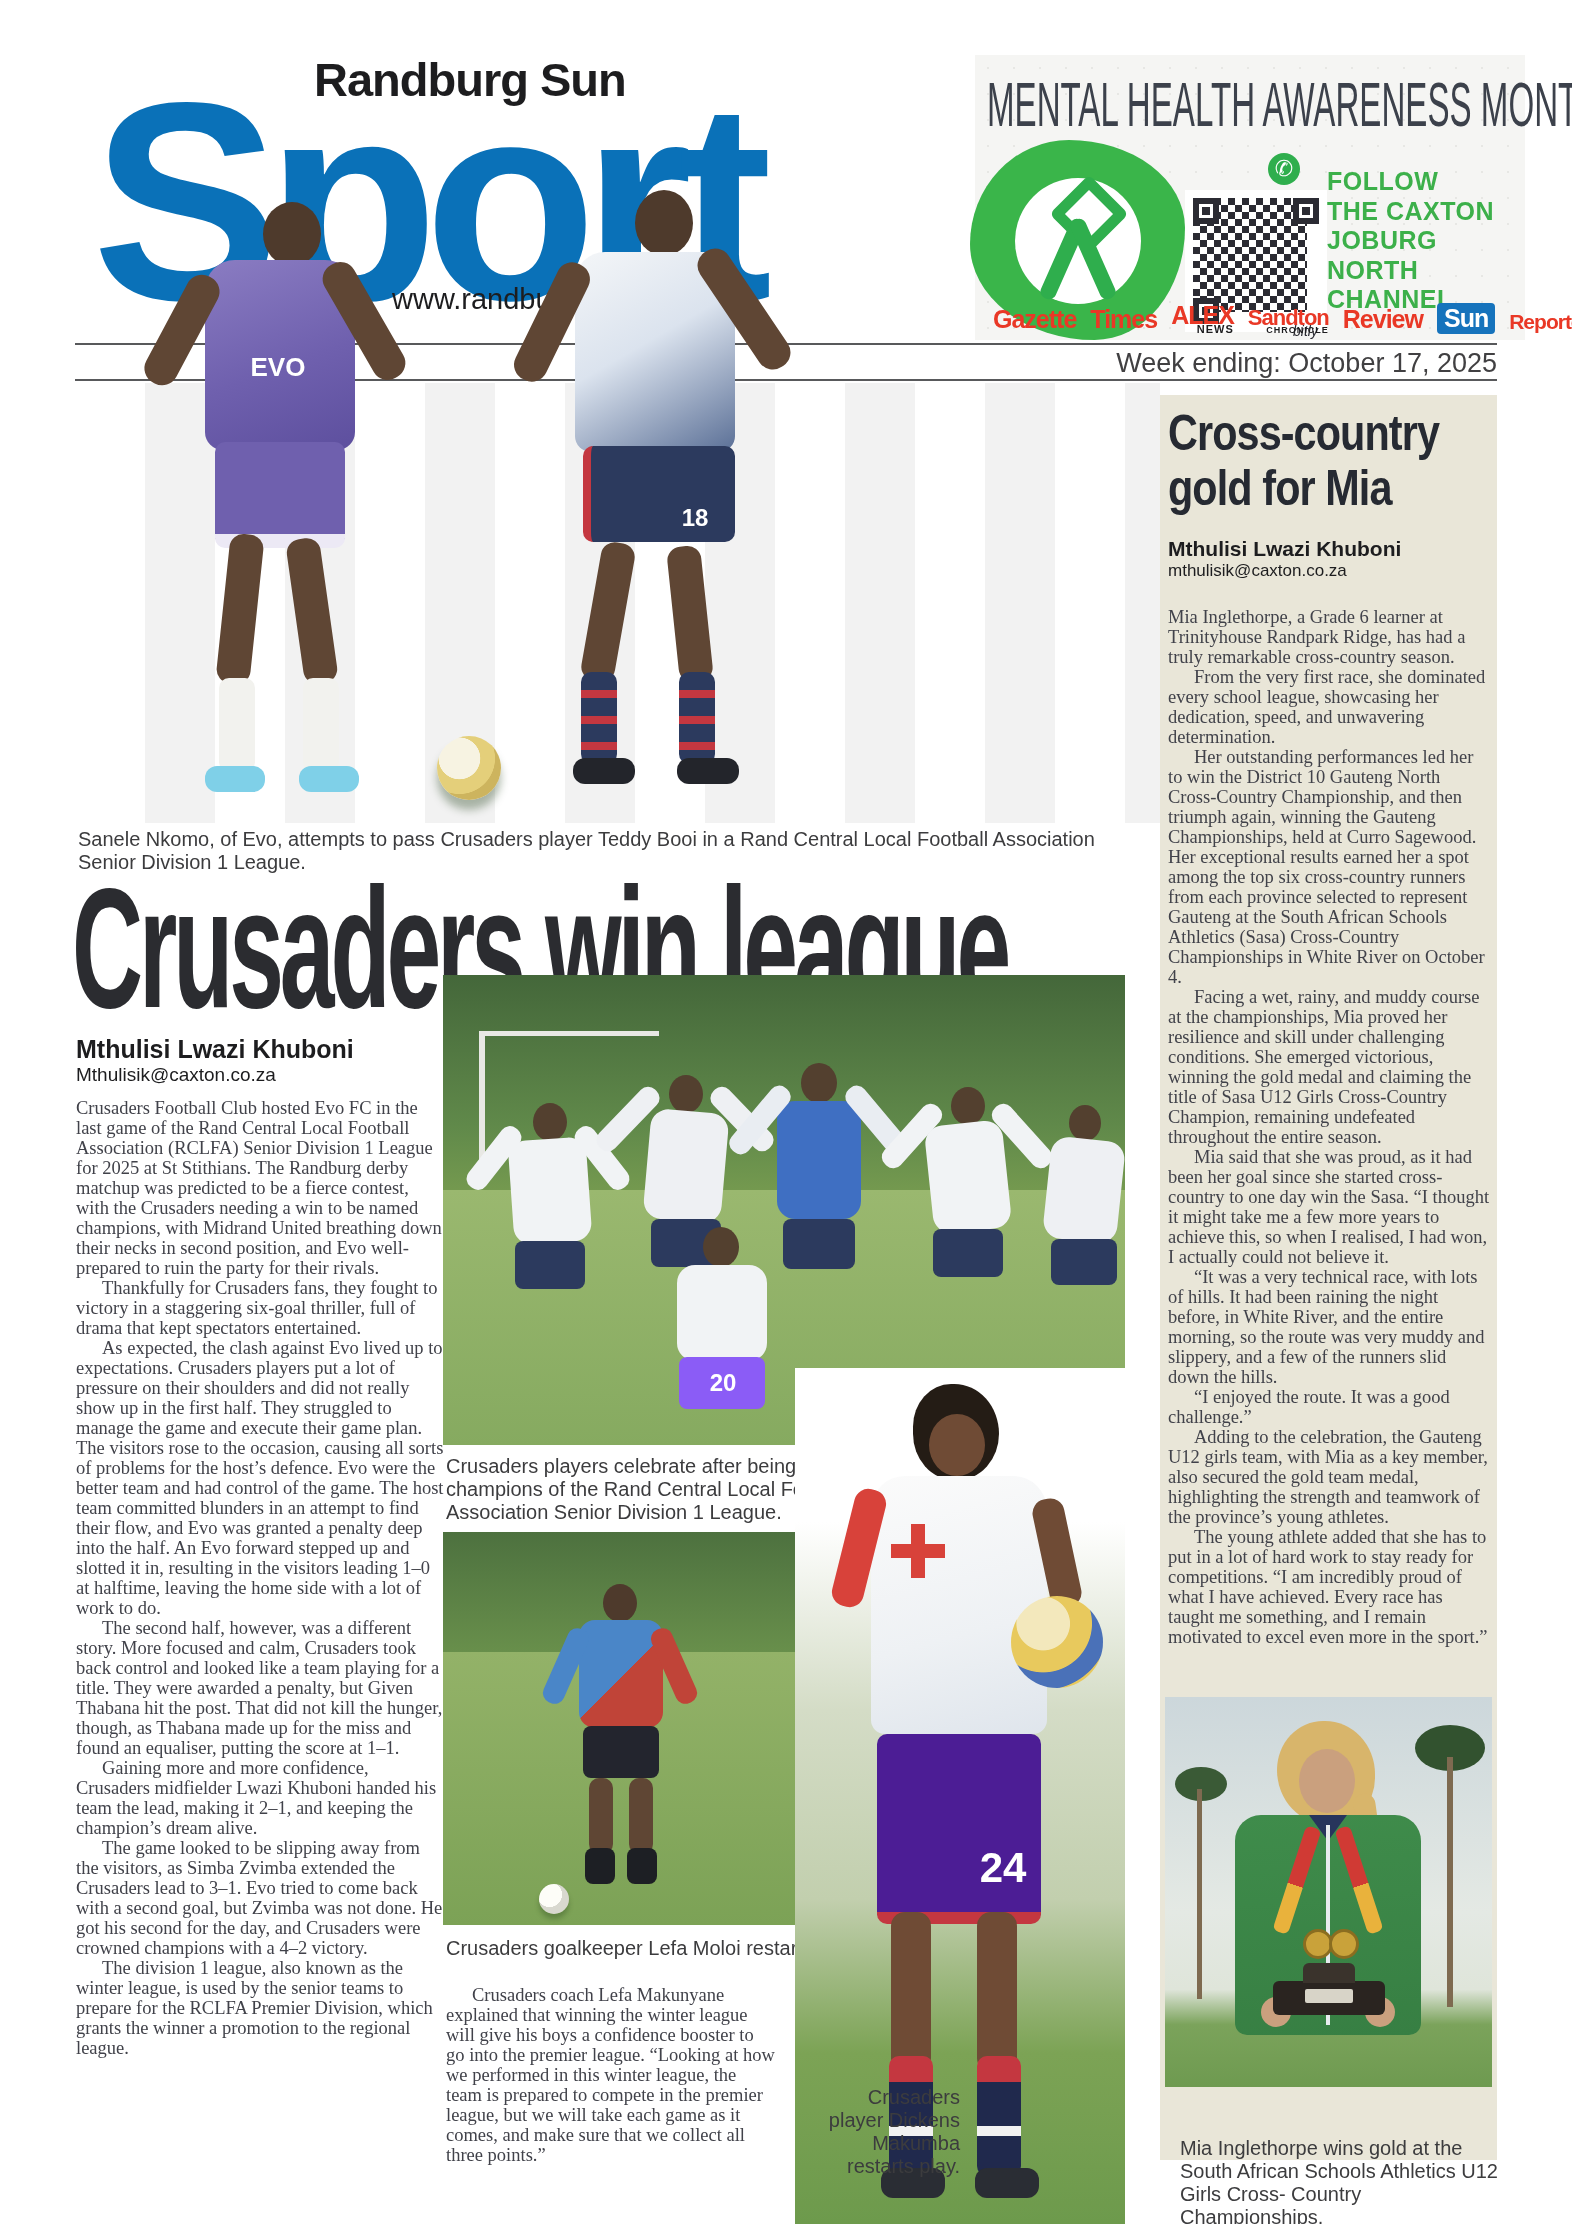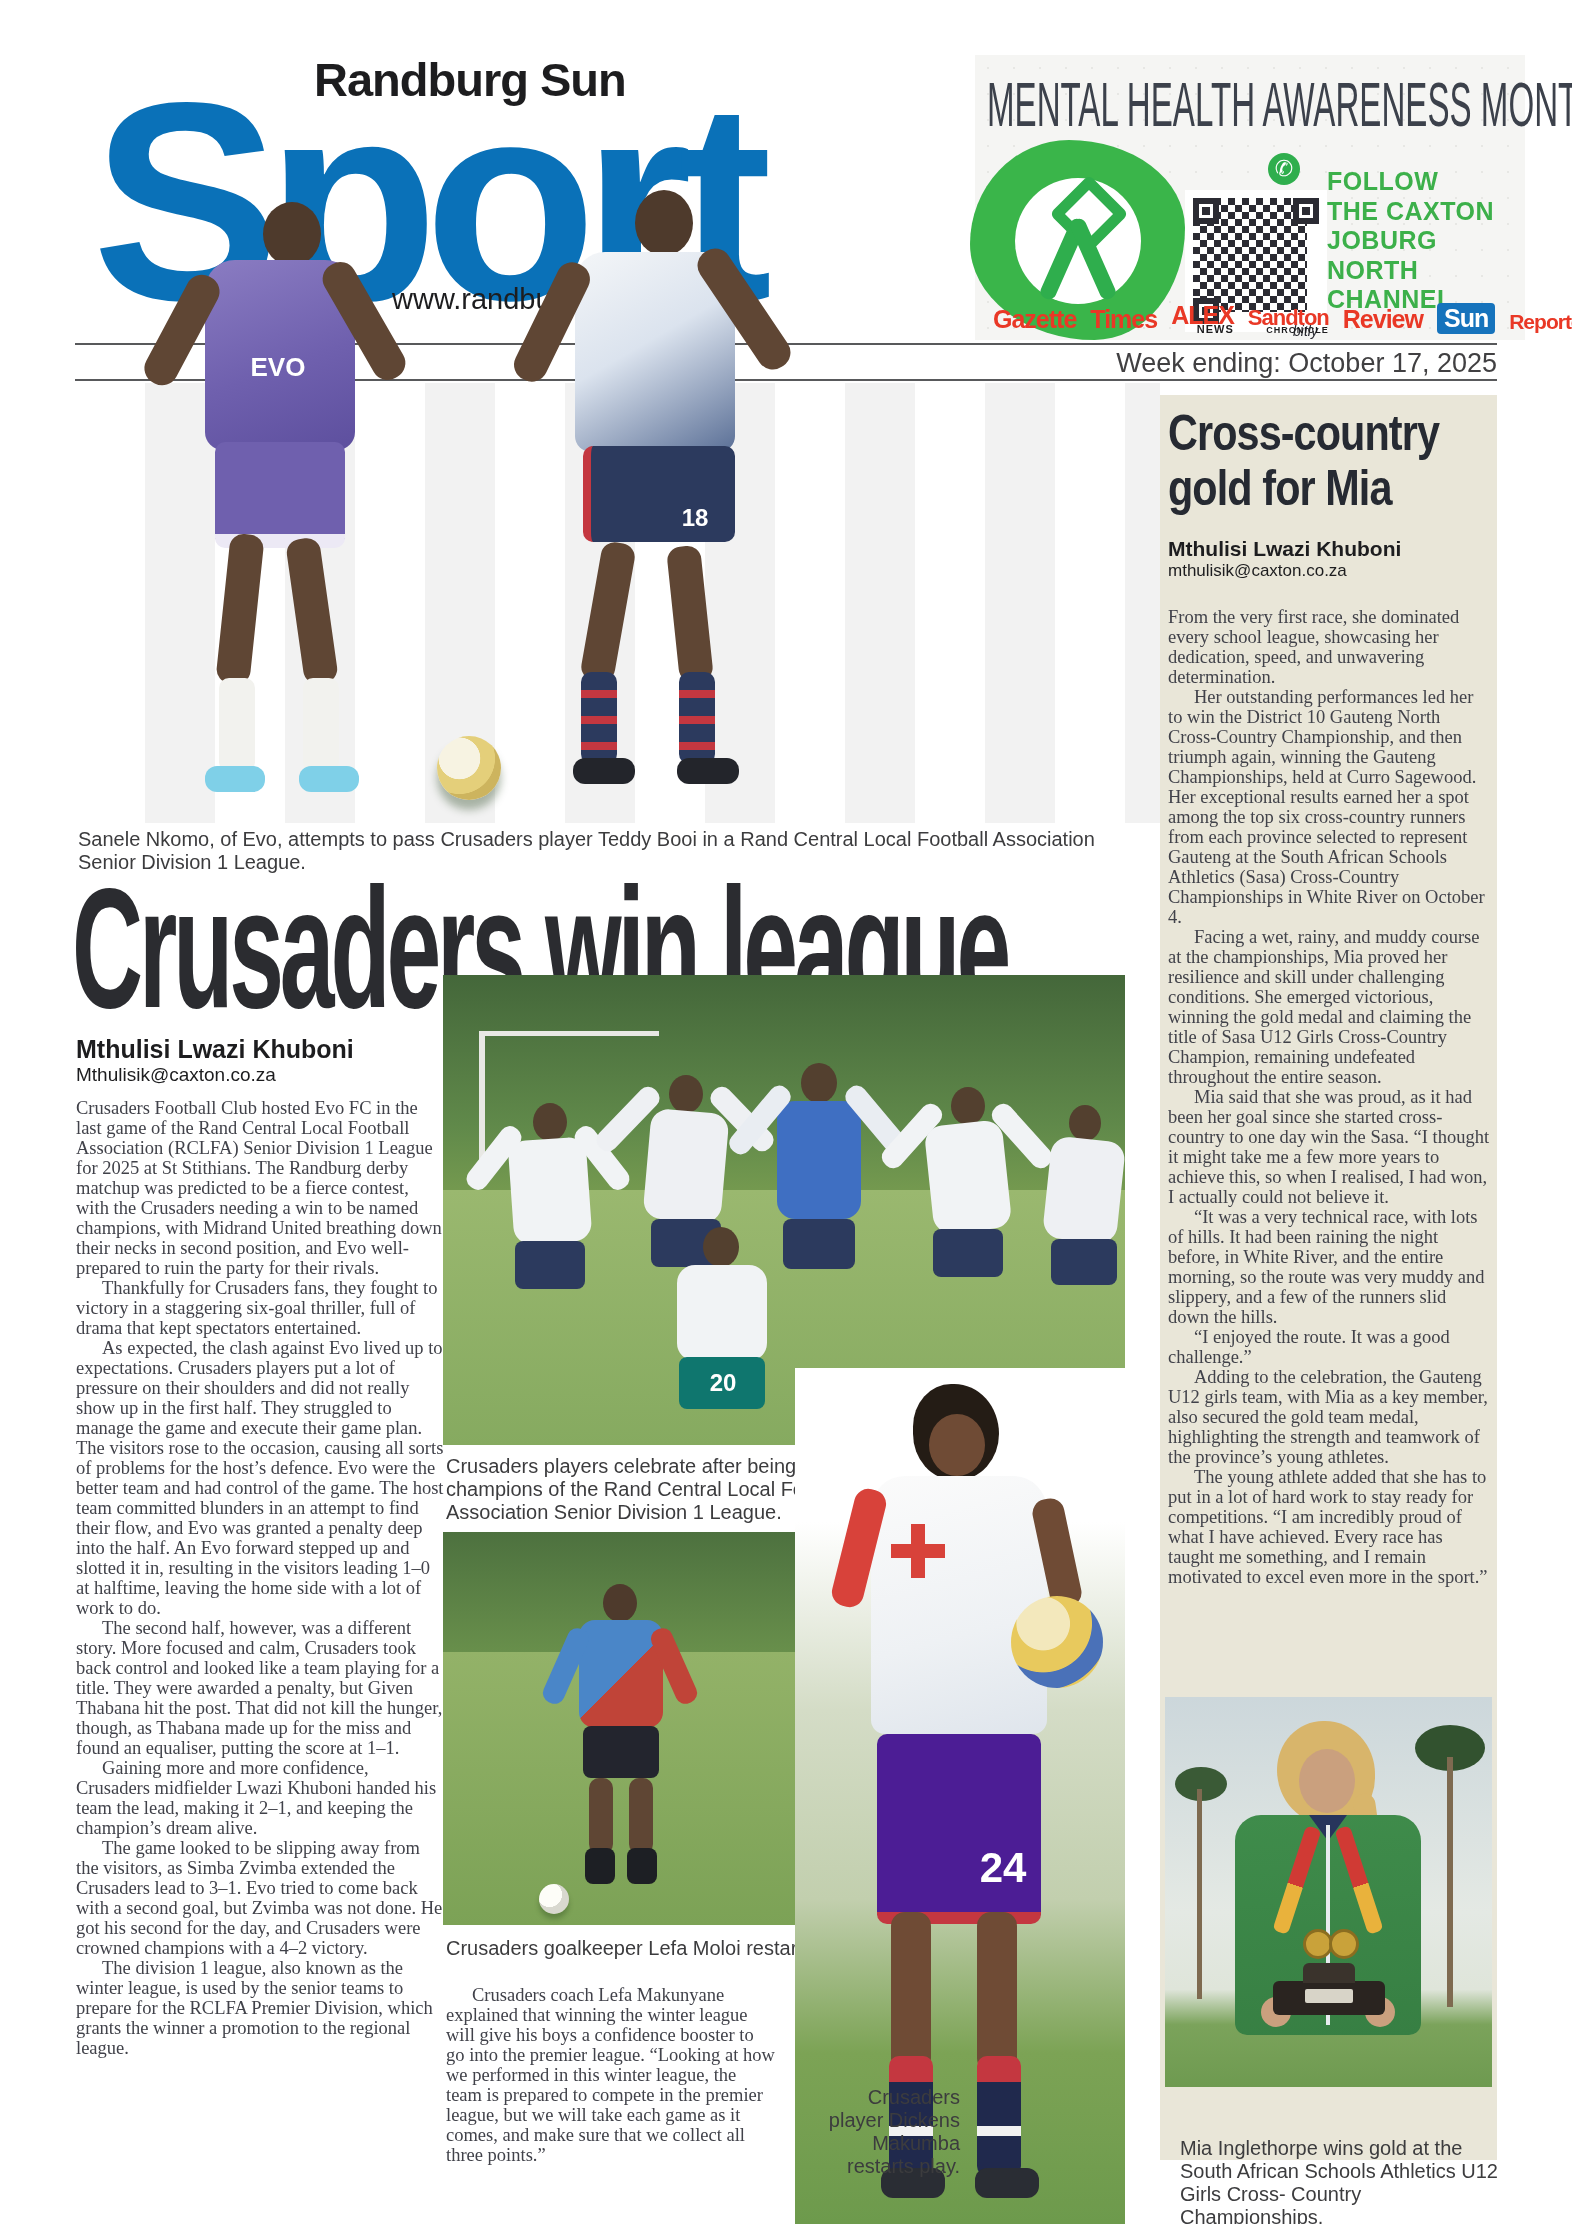--- a/index.html
+++ b/index.html
@@ -231,21 +231,21 @@
     </div>
     <div class="shape" style="left:592px; top:130px; width:100px; height:220px;">
       <div class="shape" style="left:34px; top:0; width:32px; height:36px; background:#53402f; border-radius:50%;"></div>
       <div class="shape" style="left:12px; top:34px; width:74px; height:102px; background:#eef0f3; border-radius:18px; transform:rotate(6deg);"></div>
       <div class="shape" style="left:16px; top:134px; width:66px; height:46px; background:#2c3a5e; border-radius:8px;"></div>
     </div>
 
     <div class="shape" style="left:210px; top:252px; width:140px; height:190px;">
       <div class="shape" style="left:50px; top:0; width:36px; height:40px; background:#53402f; border-radius:50%;"></div>
       <div class="shape" style="left:24px; top:38px; width:90px; height:96px; background:#f1f3f5; border-radius:18px;"></div>
-      <div class="shape" style="left:26px; top:130px; width:86px; height:52px; background:#0f766e; border-radius:8px;">
+      <div class="shape" style="left:26px; top:130px; width:86px; height:52px; background:#8b5cf6; border-radius:8px;">
         <span class="jersey-text" style="left:26px; top:12px; width:36px; font-size:24px;">20</span>
       </div>
     </div>
   </div>
   <div class="abs caption" style="left:446px; top:1455px; width:450px;">Crusaders players celebrate after being named champions of the Rand Central Local Football Association Senior Division 1 League.</div>
 
   <div class="abs" style="left:443px; top:1532px; width:352px; height:393px; overflow:hidden;">
     <div class="shape" style="left:0; top:0; width:352px; height:120px; background:linear-gradient(180deg,#4d713f 0%, #688f4b 100%);"></div>
     <div class="shape" style="left:0; top:120px; width:352px; height:273px; background:linear-gradient(180deg,#93b268 0%, #7ca256 100%);"></div>
     <div class="shape" style="left:118px; top:52px; width:120px; height:300px;">
@@ -291,20 +291,21 @@
   <div class="abs caption" style="left:820px; top:2086px; width:140px; text-align:right;">Crusaders player Dickens Makumba restarts play.</div>
 
   <div class="abs side-panel" style="left:1160px; top:395px; width:337px; height:1765px;">
     <div class="abs" style="left:8px; top:10px; width:330px; height:115px;">
       <span class="headline-side">Cross-country gold for Mia</span>
     </div>
     <div class="abs byline-side" style="left:8px; top:142px;">Mthulisi Lwazi Khuboni</div>
     <div class="abs byline-side-email" style="left:8px; top:166px;">mthulisik@caxton.co.za</div>
 
     <div class="abs article" style="left:8px; top:212px; width:322px;">
+        <p>Mia Inglethorpe, a Grade 6 learner at Trinityhouse Randpark Ridge, has had a truly remarkable cross-country season.</p>
         <p>From the very first race, she dominated every school league, showcasing her dedication, speed, and unwavering determination.</p>
         <p>Her outstanding performances led her to win the District 10 Gauteng North Cross-Country Championship, and then triumph again, winning the Gauteng Championships, held at Curro Sagewood. Her exceptional results earned her a spot among the top six cross-country runners from each province selected to represent Gauteng at the South African Schools Athletics (Sasa) Cross-Country Championships in White River on October 4.</p>
         <p>Facing a wet, rainy, and muddy course at the championships, Mia proved her resilience and skill under challenging conditions. She emerged victorious, winning the gold medal and claiming the title of Sasa U12 Girls Cross-Country Champion, remaining undefeated throughout the entire season.</p>
         <p>Mia said that she was proud, as it had been her goal since she started cross-country to one day win the Sasa. “I thought it might take me a few more years to achieve this, so when I realised, I had won, I actually could not believe it.</p>
         <p>“It was a very technical race, with lots of hills. It had been raining the night before, in White River, and the entire morning, so the route was very muddy and slippery, and a few of the runners slid down the hills.</p>
         <p>“I enjoyed the route. It was a good challenge.”</p>
         <p>Adding to the celebration, the Gauteng U12 girls team, with Mia as a key member, also secured the gold team medal, highlighting the strength and teamwork of the province’s young athletes.</p>
         <p>The young athlete added that she has to put in a lot of hard work to stay ready for competitions. “I am incredibly proud of what I have achieved. Every race has taught me something, and I remain motivated to excel even more in the sport.”</p>
       </div>
 

